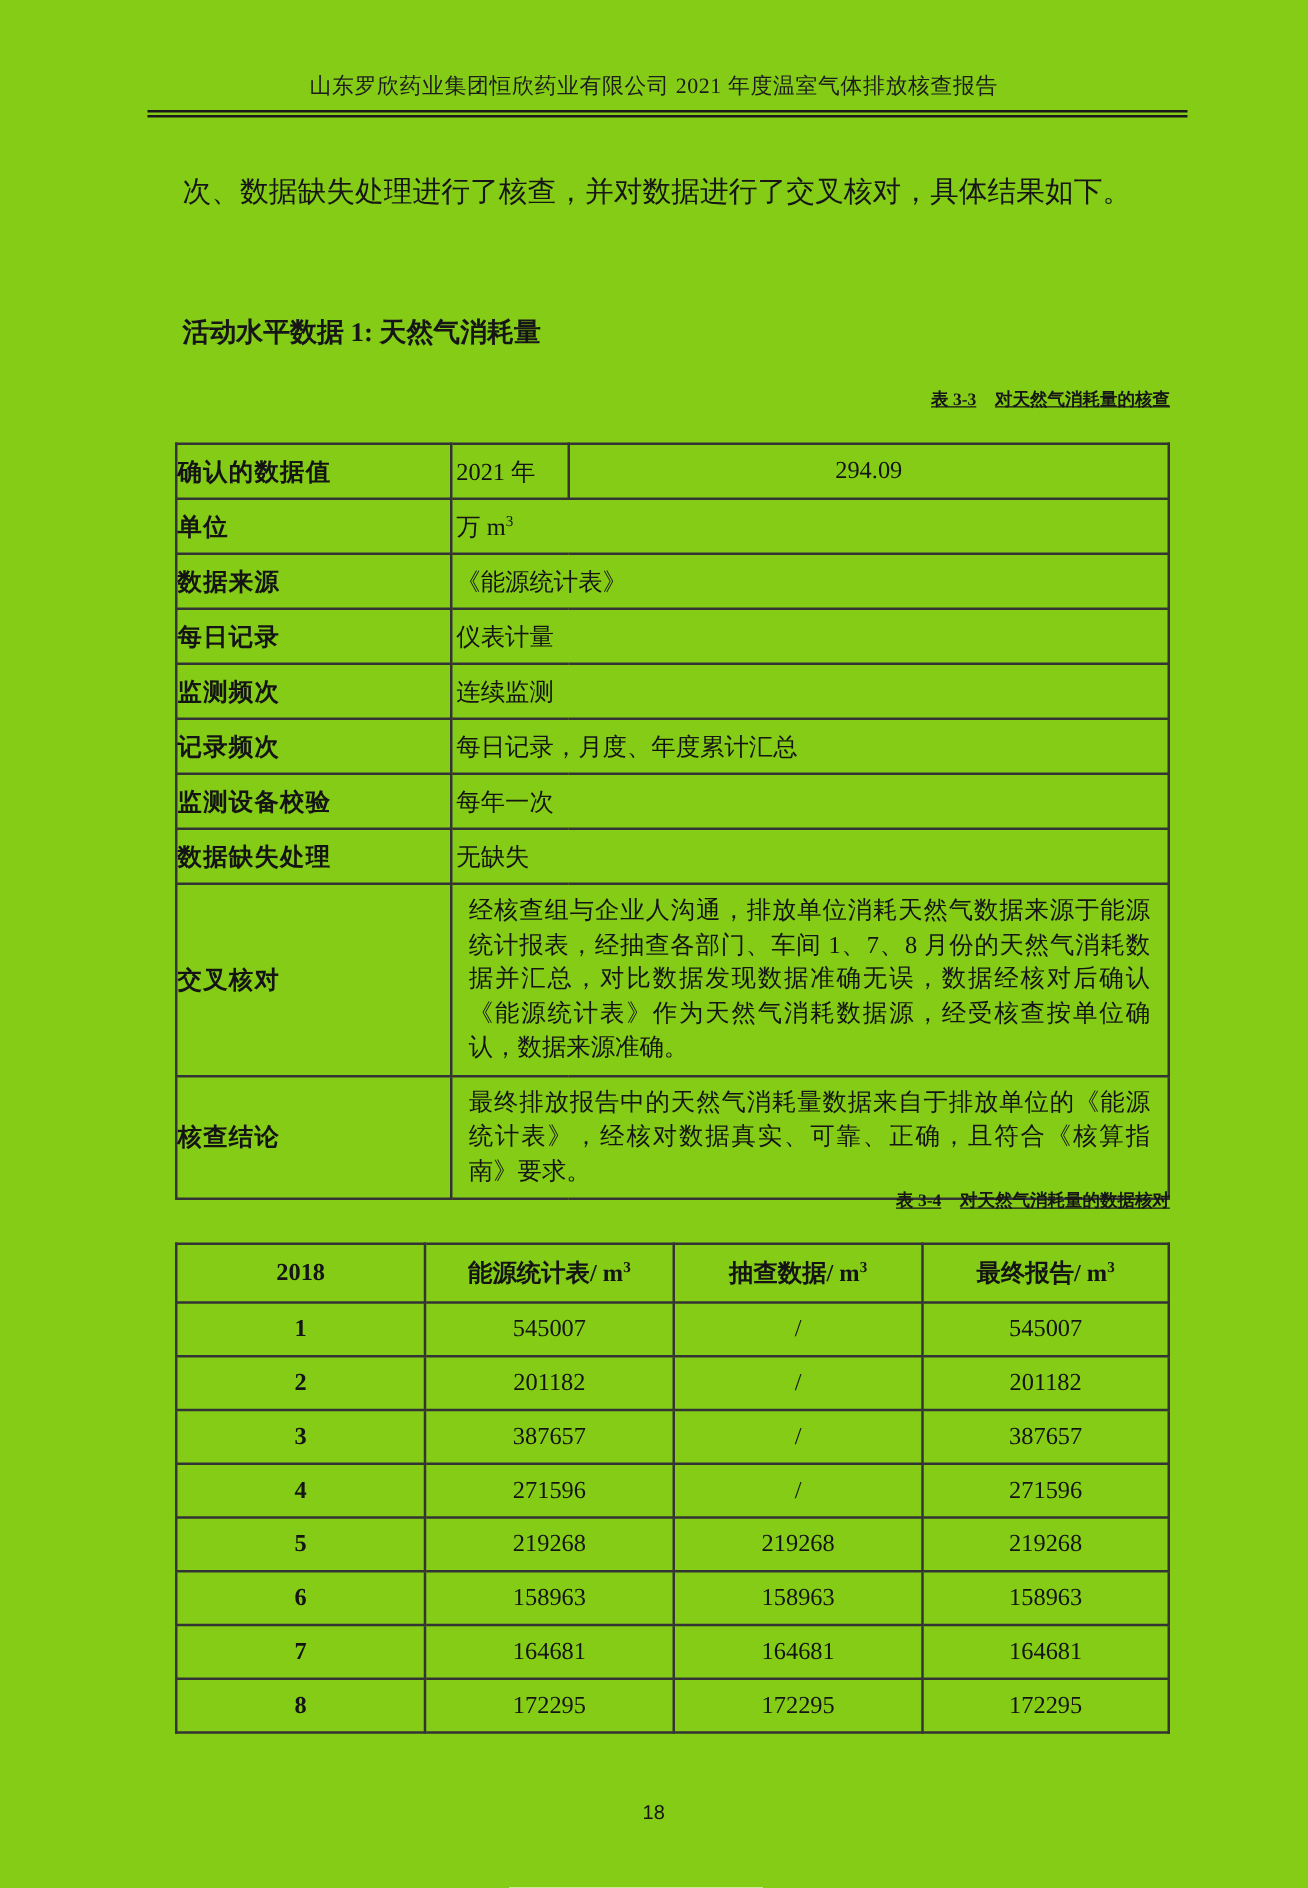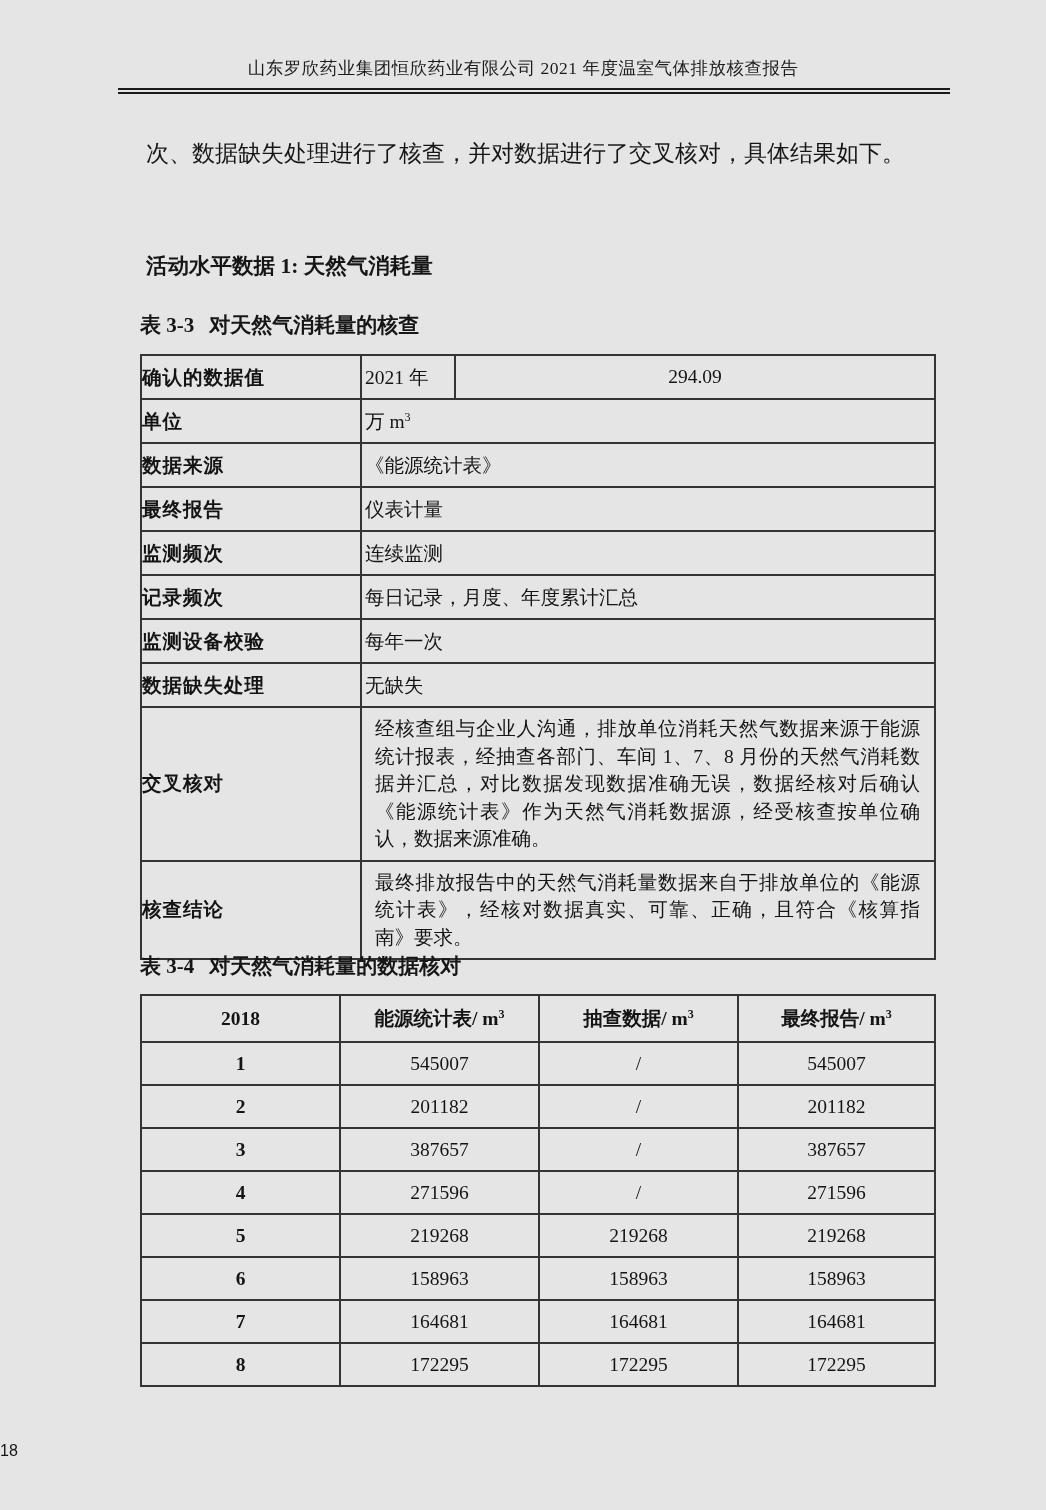--- a/index.html
+++ b/index.html
@@ -1,20 +1,20 @@
 <!DOCTYPE html>
 <html><head>
 <meta charset="utf-8">
 <style>
   * { margin:0; padding:0; box-sizing:border-box; }
   html,body { background:#ffffff; }
   .page {
     position:relative;
     width:1046px; height:1510px;
-    background:#e5e5e5;
+    background:#84cc16;
     color:#161616;
     font-family:"Liberation Serif","DejaVu Serif",serif;
     overflow:hidden;
   }
   
   .header-title {
     position:absolute; top:56px; left:0; width:100%;
     text-align:center; font-size:17.5px; letter-spacing:0.5px;
     color:#1c1c1c;
   }
@@ -26,21 +26,21 @@
   .para {
     position:absolute; top:124px; left:146px; width:762px;
     font-size:23px; line-height:60px; text-align:justify;
   }
   .section-heading {
     position:absolute; top:251px; left:146px;
     font-size:21.5px; font-weight:700;
   }
   .tbl-caption {
     position:absolute; left:140px; width:796px;
-    text-align:left; font-size:21px; font-weight:700;
+    text-align:right; font-size:14px; font-weight:700;text-decoration:underline;
   }
   #cap-t1 { top:311px; }
   #cap-t2 { top:952px; }
   .cap-no { margin-right:15px; }
   
   table {
     position:absolute; left:140px; width:796px;
     border-collapse:collapse; table-layout:fixed;
     font-size:19.5px; color:#141414;
   }
@@ -58,21 +58,21 @@
   #table-3-3 td.h-cross { height:150px; }
   #table-3-3 td.h-concl { height:86px; }
   #table-3-4 { top:994px; }
   #table-3-4 th { height:47px; text-align:center; font-weight:700; }
   #table-3-4 td { height:43px; text-align:center; }
   #table-3-4 td.rownum { font-weight:700; }
   sup { font-size:0.62em; vertical-align:super; line-height:0; }
   
   .page-number {
     position:absolute; top:1442px; left:0; width:100%;
-    font-size:16px;
+    text-align:center; font-size:16px;
     font-family:"Liberation Sans","DejaVu Sans",sans-serif;
   }
 </style>
 </head>
 <body>
 
 <div class="page">
 
   <div class="header-title">山东罗欣药业集团恒欣药业有限公司 2021 年度温室气体排放核查报告</div>
   <div class="header-rule"></div>
@@ -99,21 +99,21 @@
     </tr>
     <tr class="single">
       <td class="lbl">单位</td>
       <td class="val" colspan="2"><span>万 m</span><sup>3</sup></td>
     </tr>
     <tr class="single">
       <td class="lbl">数据来源</td>
       <td class="val" colspan="2">《能源统计表》</td>
     </tr>
     <tr class="single">
-      <td class="lbl">最终报告</td>
+      <td class="lbl">每日记录</td>
       <td class="val" colspan="2">仪表计量</td>
     </tr>
     <tr class="single">
       <td class="lbl">监测频次</td>
       <td class="val" colspan="2">连续监测</td>
     </tr>
     <tr class="single">
       <td class="lbl">记录频次</td>
       <td class="val" colspan="2">每日记录，月度、年度累计汇总</td>
     </tr>

